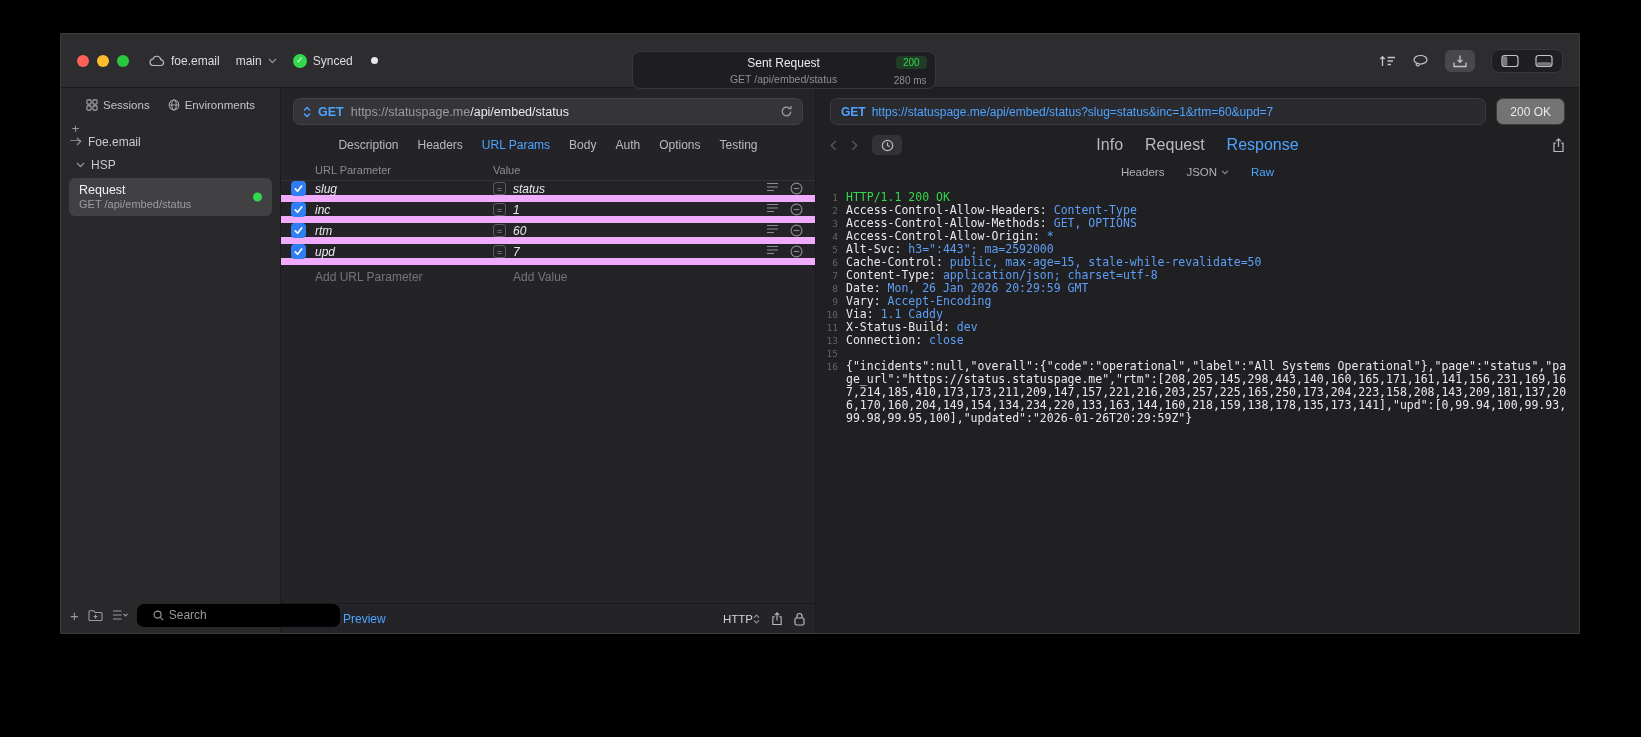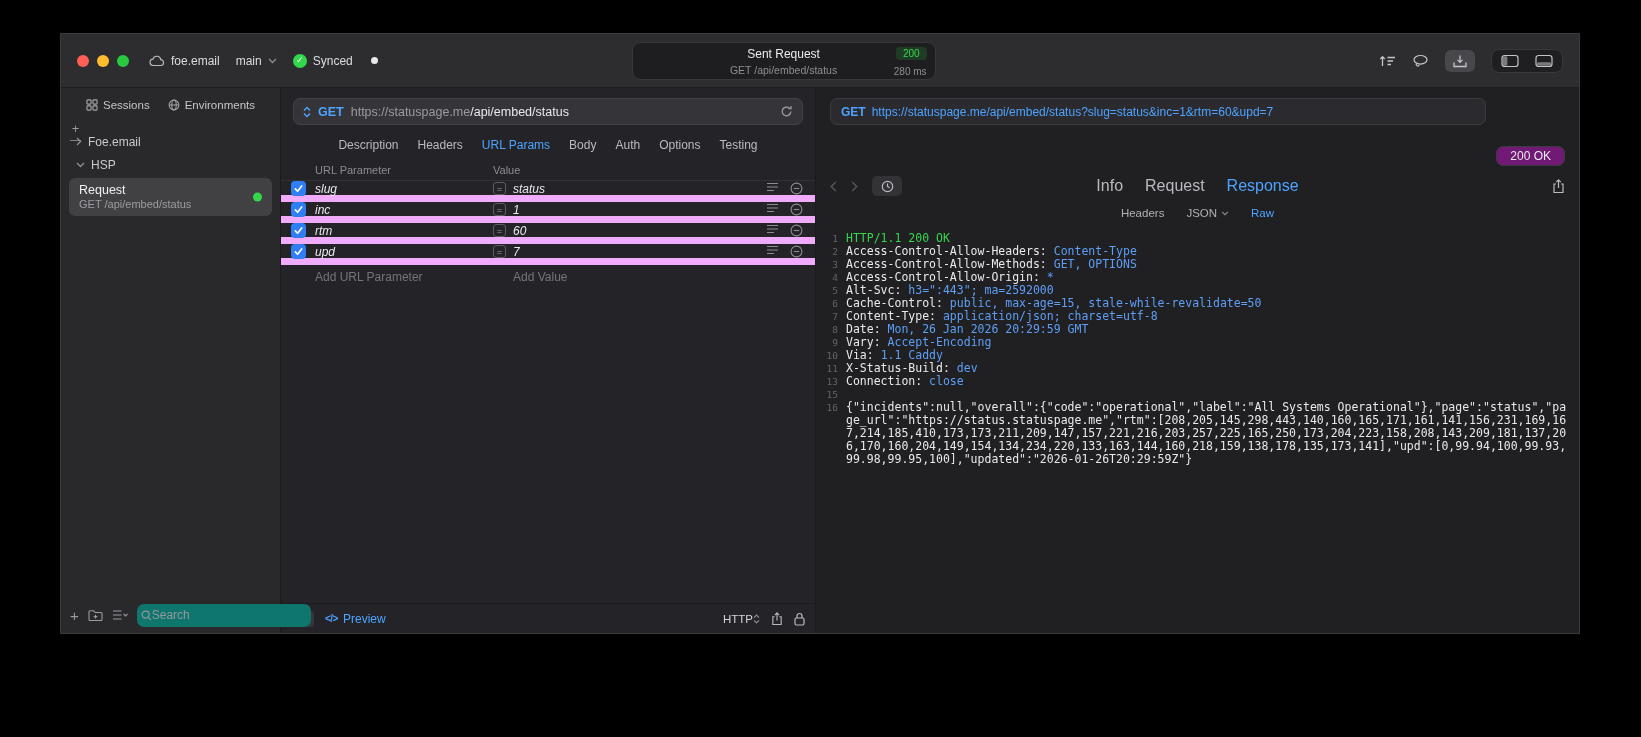--- a/index.html
+++ b/index.html
@@ -26,21 +26,21 @@
   .tl{width:12px;height:12px;border-radius:50%;display:inline-block;}
   .tl.red{background:#ff5f57;}  .tl.yellow{background:#febc2e;}  .tl.green{background:#28c840;}
   .tb-left{display:flex;align-items:center;gap:16px;margin-left:20px;}
   .tb-item{display:flex;align-items:center;gap:6px;font-size:12px;color:#dcdce0;cursor:default;}
   .tb-item .ic{color:#b9b9bf;}
   .sync-check{width:14px;height:14px;border-radius:50%;background:var(--green);color:#fff;font-size:9px;
     display:flex;align-items:center;justify-content:center;line-height:1;}
   .dirty-dot{width:7px;height:7px;border-radius:50%;background:#e8e8ea;margin-left:2px;}
   .chev{color:#8e8e93;}
 
-  .tb-center{position:absolute;left:47.6%;top:8px;transform:translateX(-50%);width:304px;height:38px;
+  .tb-center{position:absolute;left:47.6%;top:17px;transform:translateX(-50%);width:304px;height:38px;
     background:#1e1e20;border:1px solid #38383b;border-radius:8px;padding:3px 8px;cursor:default;}
   .cap-line{position:relative;height:16px;display:flex;align-items:center;justify-content:center;}
   .cap-title{font-size:12px;color:#ececef;font-weight:500;}
   .cap-badge{position:absolute;right:0;top:1px;font-size:10px;color:var(--green);
     background:rgba(50,215,75,.16);border-radius:4px;padding:1px 7px;}
   .cap-sub{font-size:10.5px;color:#8e8e93;}
   .cap-ms{position:absolute;right:0;bottom:1px;font-size:10px;color:#8e8e93;}
 
   .tb-right{margin-left:auto;display:flex;align-items:center;gap:16px;color:#c4c4c9;}
   .tb-icon{cursor:default;color:#c4c4c9;}
@@ -64,22 +64,22 @@
   .tree-row{height:23px;display:flex;align-items:center;gap:6px;padding-left:15px;
     font-size:12px;color:#c9c9ce;cursor:default;}
   .req-card{margin:2px 8px 0;background:#414144;border-radius:6px;padding:5px 10px 6px;position:relative;cursor:default;}
   .req-title{font-size:12.5px;color:#f0f0f2;}
   .req-sub{font-size:11px;color:#9c9ca2;margin-top:1px;}
   .req-dot{position:absolute;right:10px;top:50%;transform:translateY(-50%);width:9px;height:9px;
     border-radius:50%;background:var(--green);}
   .sb-spacer{flex:1;}
   .sb-bottom{height:36px;display:flex;align-items:center;padding:0 10px 0 9px;gap:9px;color:#9a9aa0;}
   .sb-bottom .plus{font-size:15px;line-height:1;}
-  .search-pill{flex:1;height:23px;background:#0f766e;border-radius:7px;display:flex;align-items:center;
-    padding:0 4px;color:#97979d;}
+  .search-pill{flex:1;height:23px;background:#000000;border-radius:7px;display:flex;align-items:center;
+    padding:0 16px;gap:5px;color:#97979d;}
   .search-pill input{flex:1;background:transparent;border:none;outline:none;color:#d8d8dc;
     font-size:12px;font-family:"Liberation Sans",sans-serif;min-width:0;}
   .search-pill input::placeholder{color:#97979d;}
 
   
   .reqpanel{width:535px;flex-shrink:0;background:#242428;border-right:1px solid var(--line);
     display:flex;flex-direction:column;}
   .url-row{padding:10px 12px 4px;}
   .url-pill{height:27px;background:#353539;border:1px solid #414146;border-radius:7px;
     display:flex;align-items:center;padding:0 9px;gap:7px;font-size:12.5px;}
@@ -117,22 +117,22 @@
   .http-select{display:flex;align-items:center;gap:0;font-size:11.5px;color:#d4d4d8;}
   .foot-ic{color:#b9b9bf;}
 
   
   .resppanel{flex:1;min-width:0;background:#202023;display:flex;flex-direction:column;}
   .resp-top{display:flex;gap:10px;padding:10px 14px 5px;}
   .resp-url{flex:1;height:27px;background:#2b2b2f;border:1px solid #3b3b40;border-radius:7px;
     display:flex;align-items:center;padding:0 10px;font-size:12px;white-space:nowrap;overflow:hidden;}
   .resp-url .method{margin-right:6px;}
   .resp-url .u{color:var(--blue);overflow:hidden;text-overflow:ellipsis;}
-  .resp-status{height:20px;padding:0 13px;background:#701a75;border:1px solid #3b3b40;border-radius:7px;
-    display:flex;align-items:center;justify-content:center;font-size:12px;color:#e9e9ec;white-space:nowrap;margin-top:48px;}
+  .resp-status{height:27px;padding:0 13px;background:#737373;border:1px solid #3b3b40;border-radius:7px;
+    display:flex;align-items:center;justify-content:center;font-size:12px;color:#e9e9ec;white-space:nowrap;}
   .resp-nav{height:30px;display:flex;align-items:center;padding:0 14px;position:relative;}
   .nav-arrows{display:flex;gap:14px;color:#55555a;}
   .history-btn{margin-left:14px;width:30px;height:20px;background:#323237;border-radius:5px;
     display:flex;align-items:center;justify-content:center;color:#b9b9bf;}
   .resp-tabs{position:absolute;left:50%;transform:translateX(-50%);display:flex;gap:22px;
     font-size:16px;color:#b9b9bf;}
   .resp-share{margin-left:auto;color:#b9b9bf;}
   .resp-subtabs{height:24px;display:flex;align-items:center;justify-content:center;gap:22px;
     font-size:11.5px;color:#b0b0b6;}
   .subtab{display:flex;align-items:center;gap:4px;cursor:default;}

